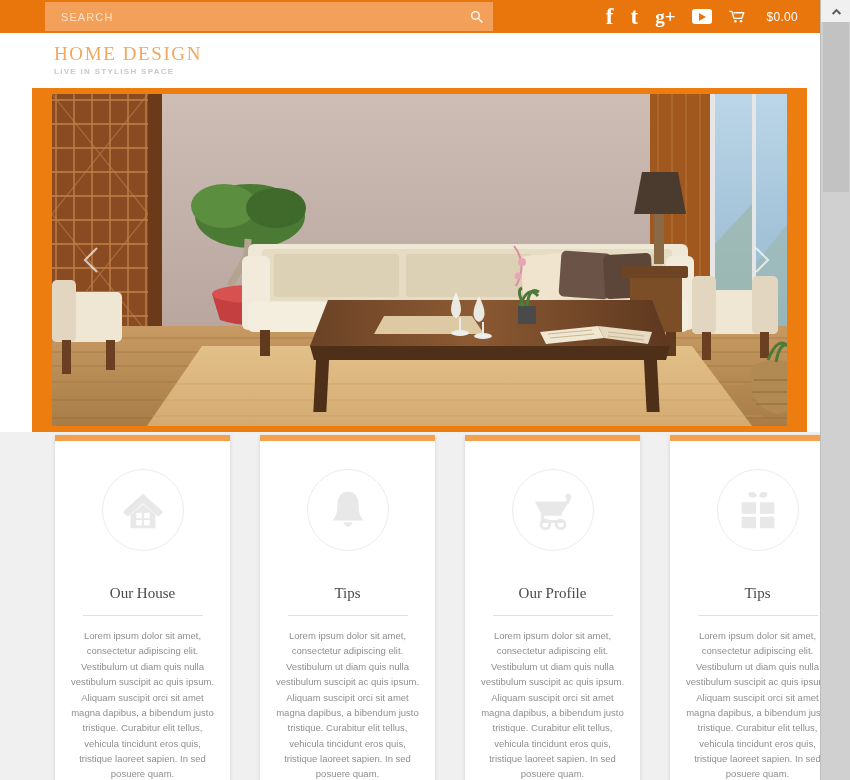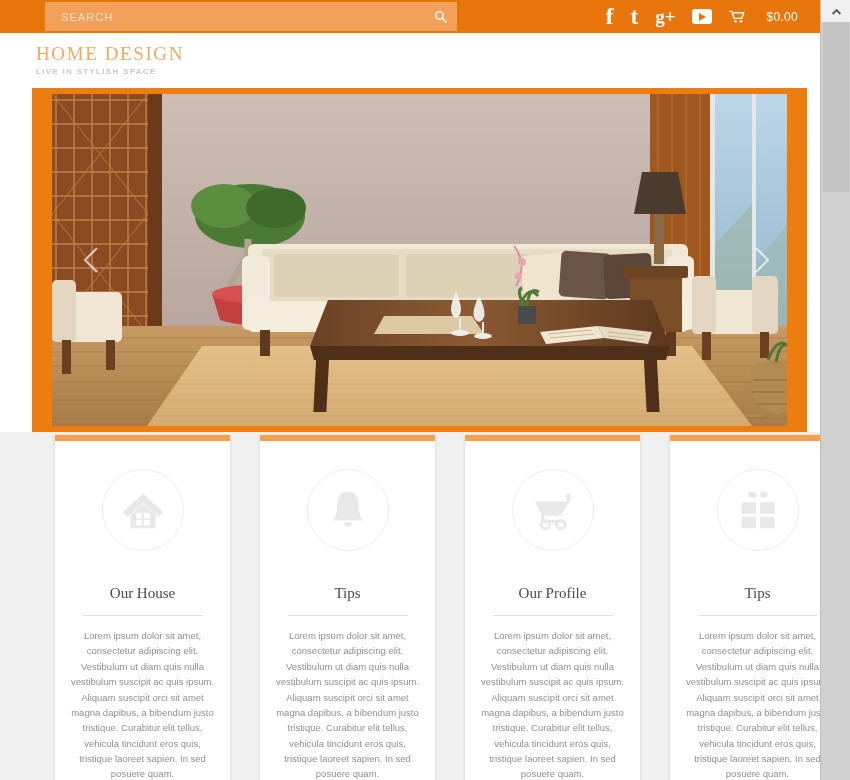--- a/index.html
+++ b/index.html
@@ -16,21 +16,21 @@
     position:absolute; left:0; top:0; width:820px; height:780px;
     background:#ffffff; overflow:hidden;
   }
 
   
   .topbar {
     position:absolute; left:0; top:0; width:820px; height:33px;
     background:#e8760c;
   }
   .search-wrap {
-    position:absolute; left:45px; top:2px; width:412px; height:29px;
+    position:absolute; left:45px; top:2px; width:448px; height:29px;
     background:#f3a05a; display:flex; align-items:flex-start;
   }
   .search-input {
     flex:1; height:100%; background:transparent; border:0; outline:none;
     color:#fdf0e2; font-family:"Liberation Sans", sans-serif;
     font-size:11px; letter-spacing:1.1px; padding-left:16px;
   }
   .search-input::placeholder { color:#fbe3cc; opacity:1; }
   .search-btn {
     width:34px; height:100%; background:transparent; border:0; cursor:pointer;
@@ -63,21 +63,21 @@
     text-decoration:none; cursor:pointer;
   }
   .cart-link svg { width:17px; height:14px; }
   .cart-total { font-size:12px; letter-spacing:.3px; }
 
   
   .header {
     position:absolute; left:0; top:33px; width:820px; height:63px;
     background:#ffffff;
   }
-  .logo { position:absolute; left:36px; top:11px; }
+  .logo { position:absolute; left:54px; top:11px; }
   .logo-title {
     font-family:"Liberation Serif", serif; font-size:19px;
     letter-spacing:1.6px; color:#f0a85f; line-height:1.1;
   }
   .logo-sub {
     font-size:8px; letter-spacing:1.3px; color:#c9c9c9;
     margin-top:2px;
     font-weight:bold;
   }
   .nav {

